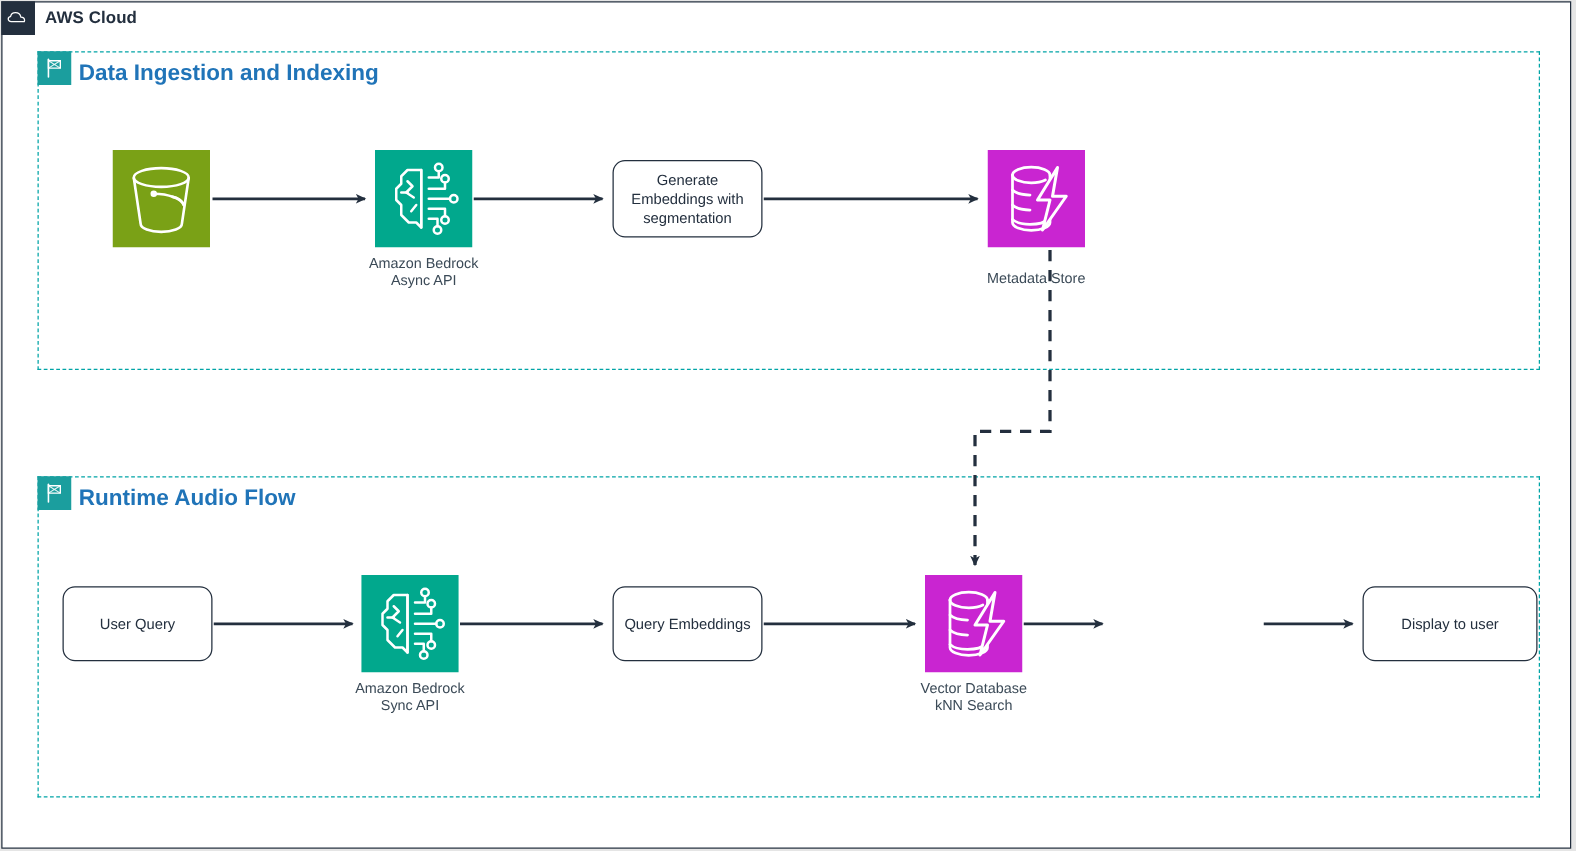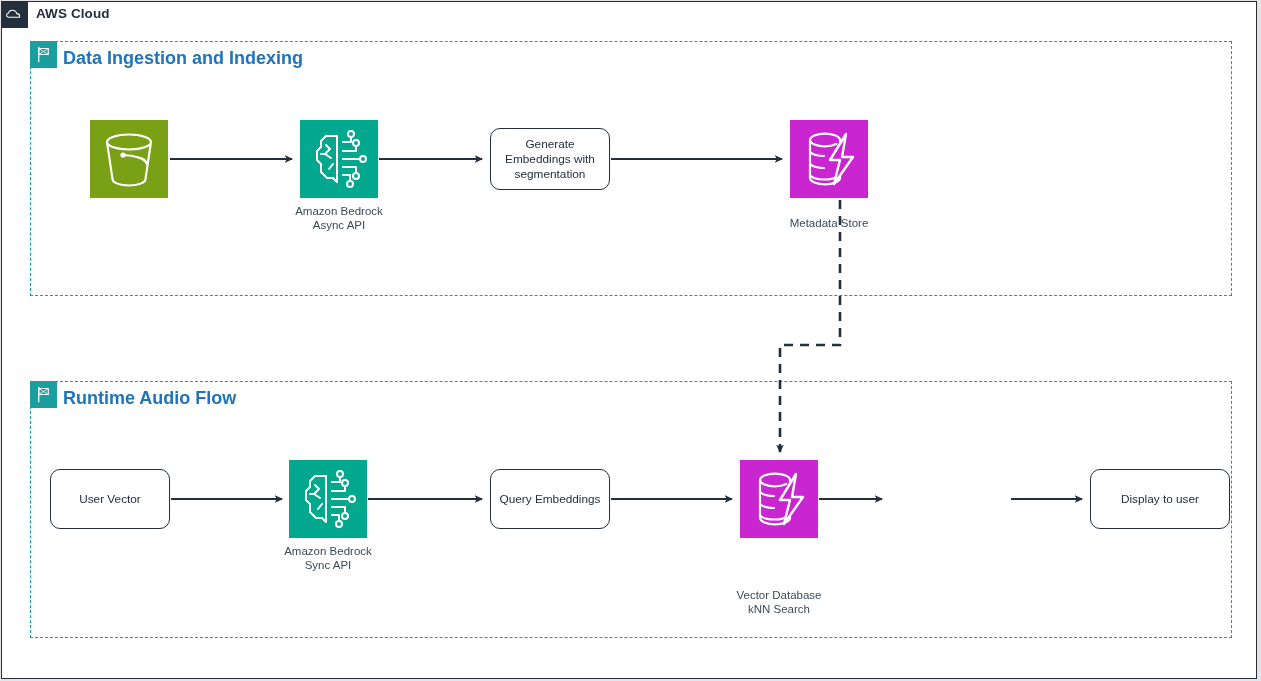--- a/index.html
+++ b/index.html
@@ -190,21 +190,21 @@
 
   <div class="group-badge" style="left:30px; top:381px;">
     <svg width="19" height="19" viewBox="0 0 24 24" aria-hidden="true">
       <path d="M6 3 V21" stroke="#ffffff" stroke-width="1.6" fill="none" stroke-linecap="round"></path>
       <path d="M6 4.5 H18 L18 12 H6 Z" stroke="#ffffff" stroke-width="1.4" fill="none"></path>
       <path d="M6 4.5 L18 12 M18 4.5 L6 12" stroke="#ffffff" stroke-width="1.1" fill="none" opacity="0.9"></path>
     </svg>
   </div>
   <div class="group-title" style="left:63px; top:388px;">Runtime Audio Flow</div>
 
-  <div class="pbox" style="left:50px; top:469px; width:120px; height:60px;">User Vector</div>
+  <div class="pbox" style="left:50px; top:469px; width:120px; height:60px;">User Query</div>
 
   <div class="svc" style="left:289px; top:460px;">
     <svg viewBox="0 0 78 78" aria-hidden="true">
       <rect x="0" y="0" width="78" height="78" fill="#01A88D"></rect>
       <g fill="none" stroke="#fff" stroke-width="2" stroke-linejoin="round" stroke-linecap="round">
         <path d="M37 16 L26 16 L21 21 L21 27 L17 31 L17 40 L21 44 L21 52 L27 58 L33 58 L37 62 Z"></path>
         <path d="M26 25 L30 29 L25 34 L31 38"></path>
         <path d="M21 34 L26 34"></path>
         <path d="M33 44 L29 49"></path>
         <path d="M37 16 L37 62"></path>
@@ -235,21 +235,21 @@
         <path d="M20 20 C20 16.5 26.8 13.7 35 13.7 C43.2 13.7 50 16.5 50 20"></path>
         <path d="M20 20 C20 23.5 26.8 26.3 35 26.3 C39.5 26.3 43.6 25.4 46.3 24"></path>
         <path d="M20 20 L20 58 C20 61.5 26.8 64.3 35 64.3 C43.2 64.3 50 61.5 50 58 L50 20"></path>
         <path d="M20 32 C22.5 34.4 27.8 36 34 36"></path>
         <path d="M20 44 C22.5 46.4 27.8 48 34 48"></path>
         <path d="M20 55.5 C22.5 57.9 27.8 59.5 34 59.5 C40.6 59.5 46.2 57.7 48.4 55.2"></path>
       </g>
       <path d="M56 14 L40 40 L50 40 L44 64 L63 37 L52 37 Z" fill="#C925D1" stroke="#fff" stroke-width="2.4" stroke-linejoin="round"></path>
     </svg>
   </div>
-  <div class="svc-label" style="left:710px; top:544px; width:138px;margin-top:44px;">Vector Database
+  <div class="svc-label" style="left:710px; top:544px; width:138px;">Vector Database
 kNN Search</div>
 
 
   <div class="pbox" style="left:1090px; top:469px; width:140px; height:60px;">Display to user</div>
 
   <svg class="conn" aria-hidden="true">
     <defs>
       <marker id="ah" markerWidth="9" markerHeight="9" refX="7.4" refY="4.5" orient="auto" markerUnits="userSpaceOnUse">
         <path d="M0,0.6 L8.4,4.5 L0,8.4 L2.2,4.5 Z" fill="#232f3e"></path>
       </marker>

